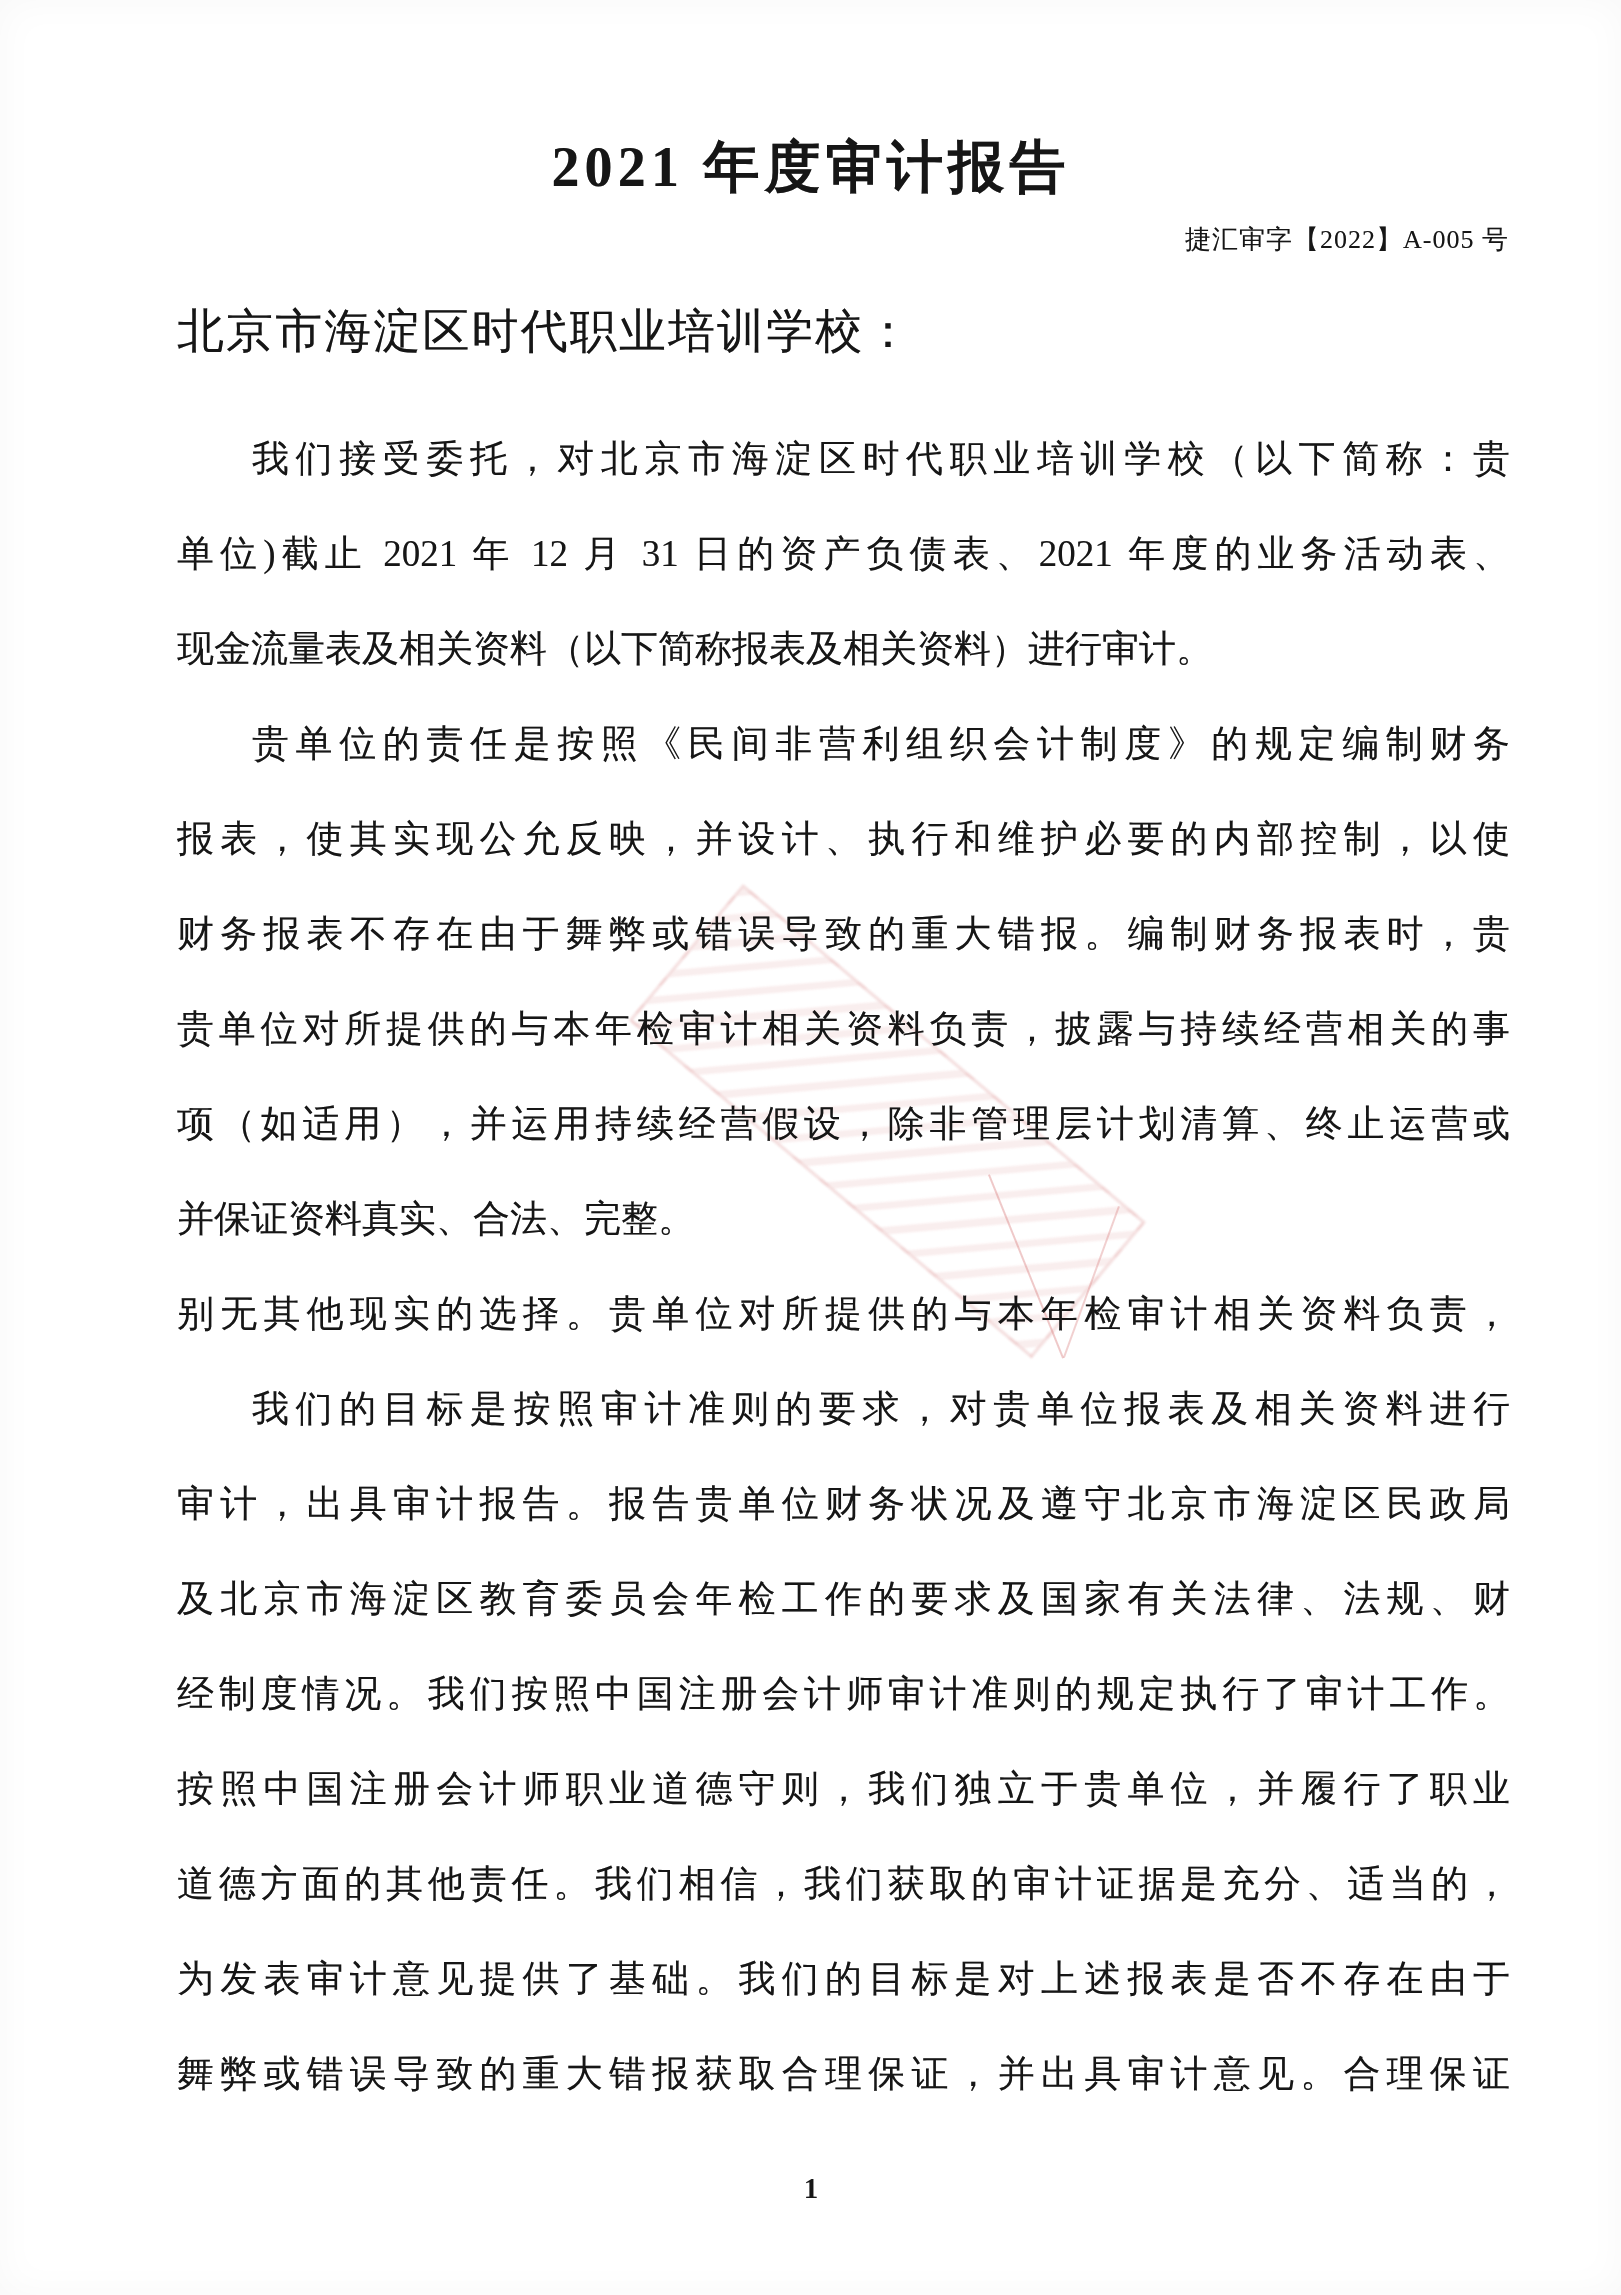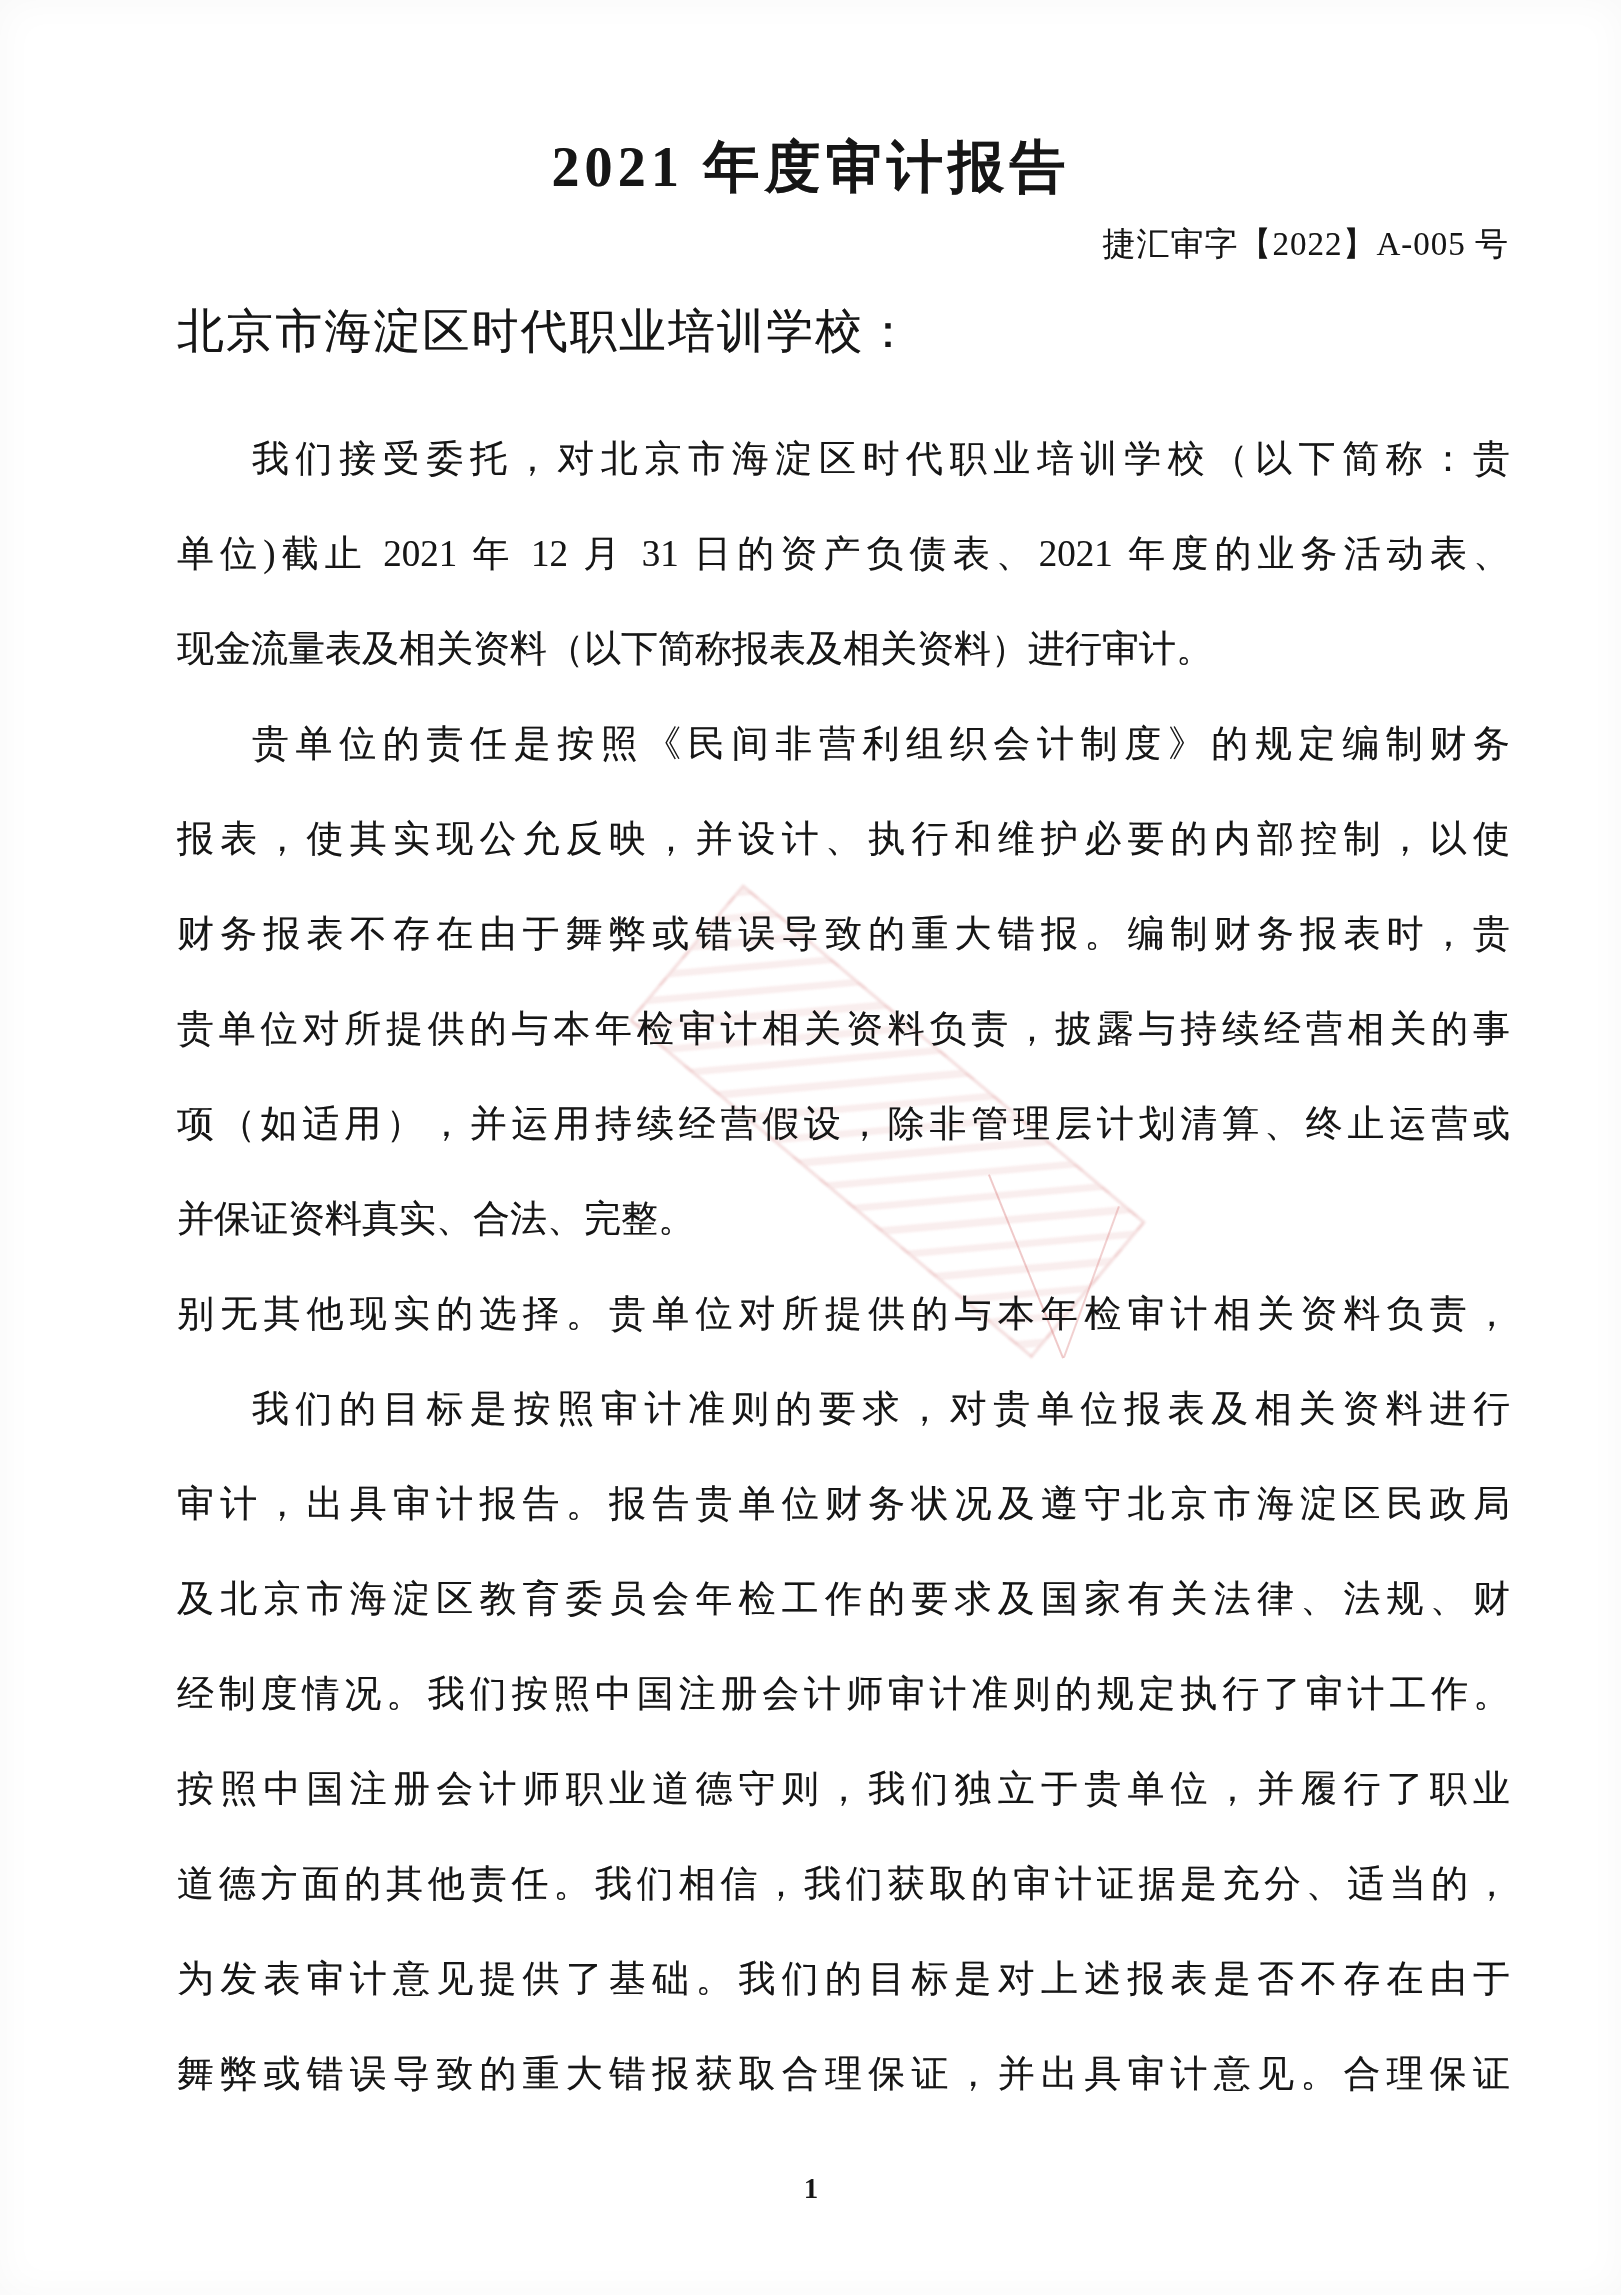--- a/index.html
+++ b/index.html
@@ -19,21 +19,21 @@
     text-align: center;
     font-size: 56px;
     font-weight: bold;
     letter-spacing: 5.2px;
     text-shadow: 0 0 0.5px rgba(0,0,0,0.45);
     margin-top: 23px;
   }
   .refno {
     position: absolute;
     top: 222px; right: 113px;
-    font-size: 33px;
+    font-size: 26px;
     letter-spacing: 1px;
     text-shadow: 0 0 0.5px rgba(0,0,0,0.35);
   }
   .addressee {
     position: absolute;
     top: 300px; left: 177px;
     font-size: 47px;
     font-weight: normal;
     letter-spacing: 2.1px;
     text-shadow: 0 0 0.5px rgba(0,0,0,0.4);

